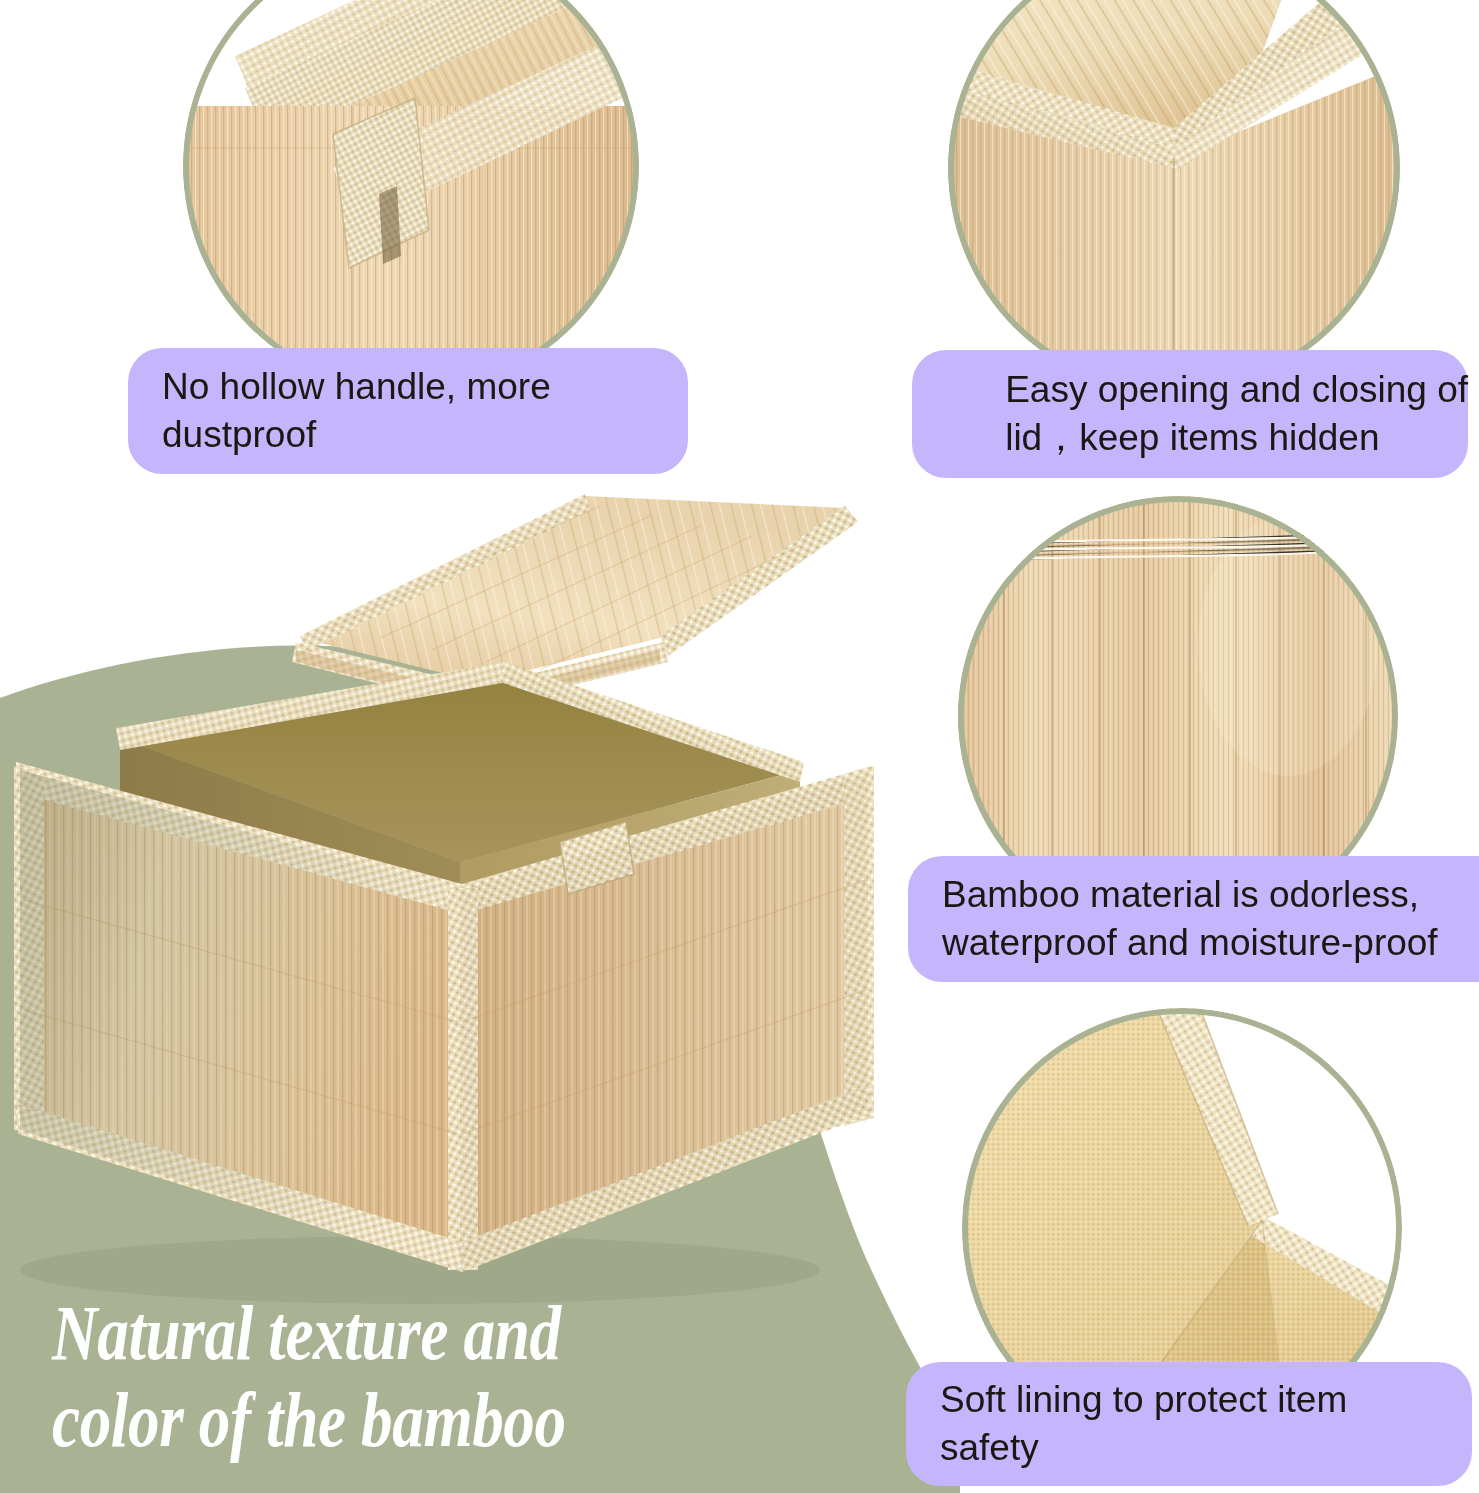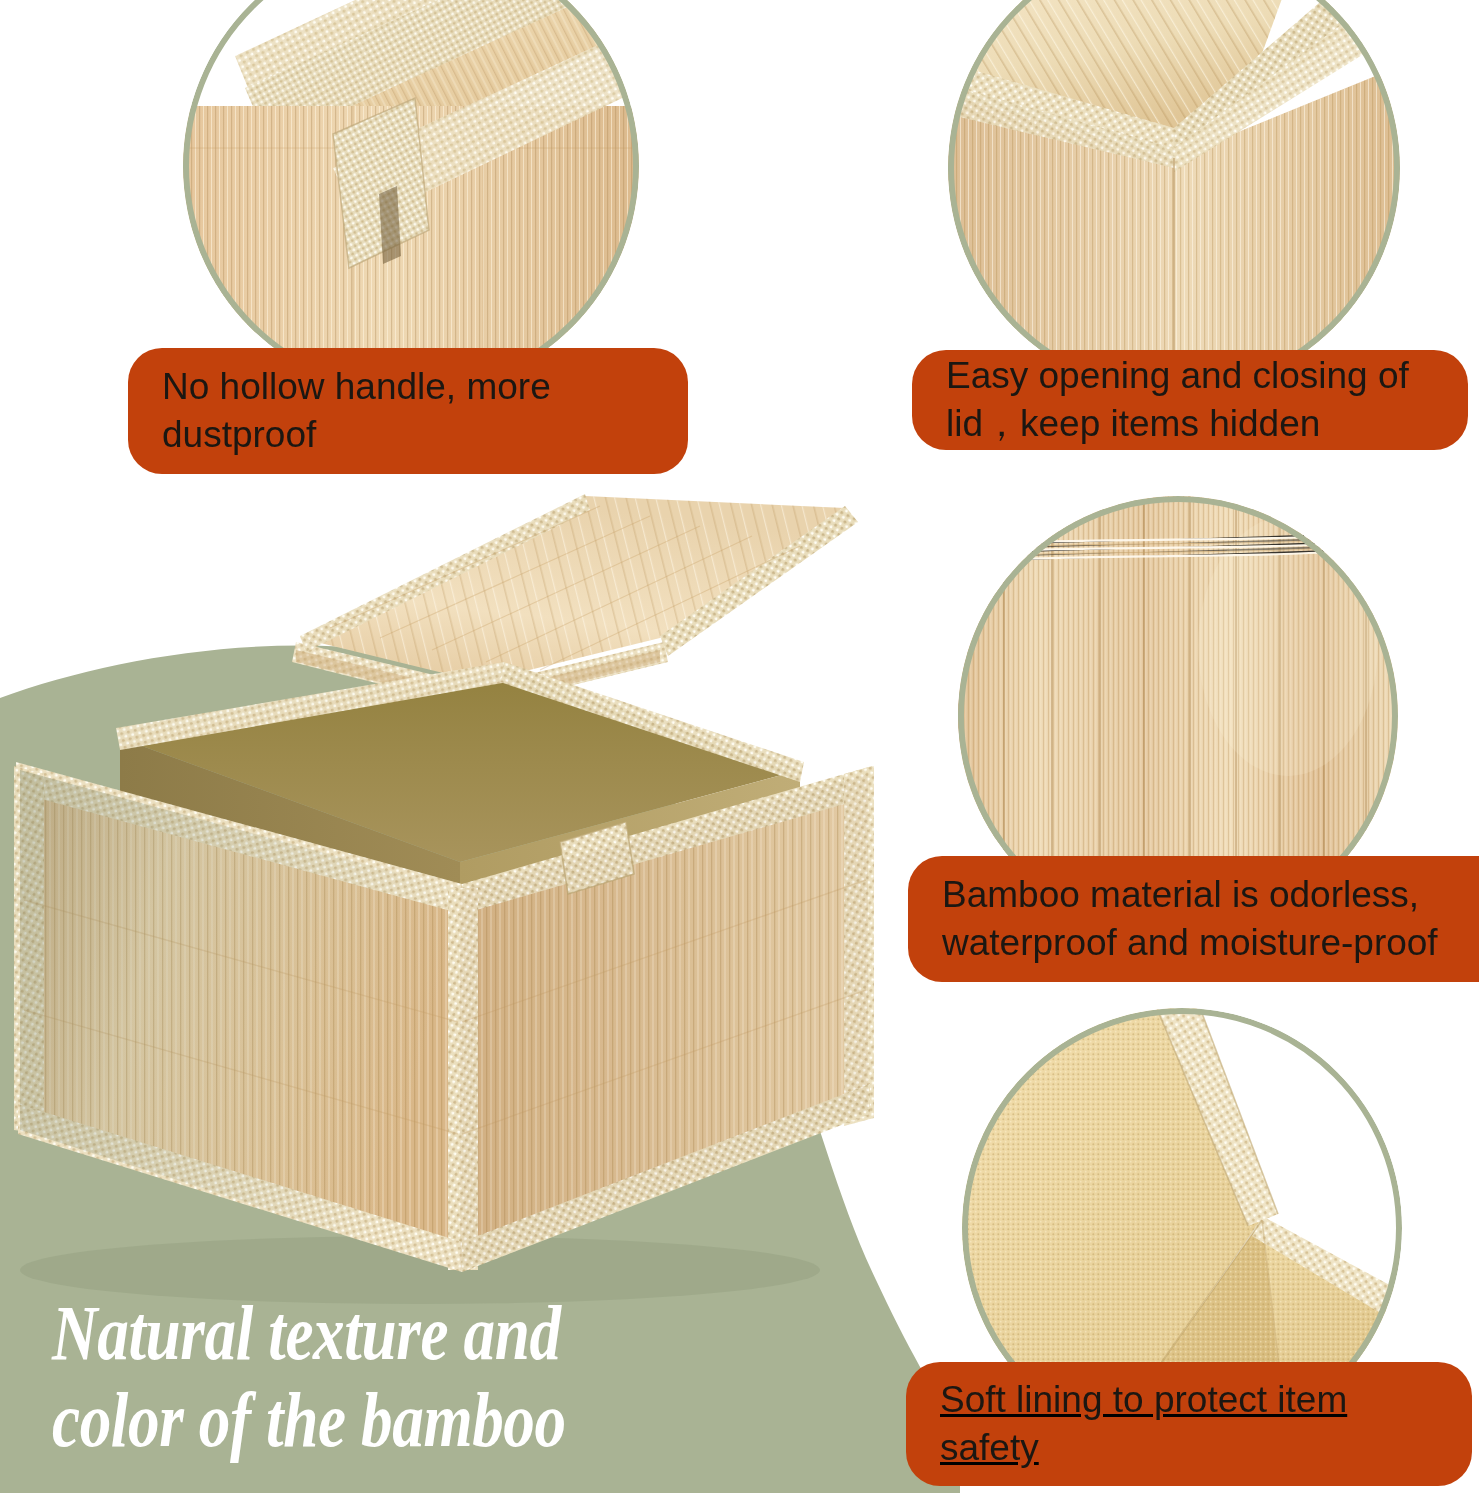--- a/index.html
+++ b/index.html
@@ -22,21 +22,21 @@
     box-sizing:border-box;z-index:4;
   }
   .bubble .ring{
     position:absolute;inset:0;border-radius:50%;
     border:6px solid #a9b394;box-sizing:border-box;z-index:6;pointer-events:none;
   }
   .bubble .photo{position:absolute;inset:0;overflow:hidden;border-radius:50%;}
 
   
   .pill{
-    position:absolute;background:#c2410c;border-radius:34px;
+    position:absolute;background:#c4b5fd;border-radius:34px;
     box-sizing:border-box;z-index:8;
     display:flex;align-items:center;
   }
   .pill .txt{
     color:#1b1712;font-size:37px;line-height:1.30;
     font-family:"Liberation Sans", sans-serif;
     white-space:pre-line;padding:0 0 0 34px;
   }
 
   
@@ -434,31 +434,31 @@
       <path d="M20,300 L460,420 L460,800 L20,660 Z" fill="url(#hb_shadow)"></path>
       <path d="M460,420 L868,304 L868,640 L460,800 Z" fill="#8a6a3c" opacity=".06"></path>
     </svg>
   </div>
 
   <div class="pill" style="left:128px;top:348px;width:560px;height:126px;">
     <div class="txt">No hollow handle, more
 dustproof</div>
   </div>
 
-  <div class="pill" style="left:912px;top:350px;width:556px;height:100px;">
+  <div class="pill" style="left:912px;top:350px;width:556px;height:128px;justify-content:flex-end;">
     <div class="txt">Easy opening and closing of
 lid，keep items hidden</div>
   </div>
 
   <div class="pill" style="left:908px;top:856px;width:642px;height:126px;">
     <div class="txt">Bamboo material is odorless,
 waterproof and moisture-proof</div>
   </div>
 
-  <div class="pill" style="left:906px;top:1362px;width:566px;height:124px;text-decoration:underline;">
+  <div class="pill" style="left:906px;top:1362px;width:566px;height:124px;">
     <div class="txt">Soft lining to protect item
 safety</div>
   </div>
 
   <div class="headline">Natural texture and
 color of the bamboo</div>
 
 </div>
 
 </body></html>

